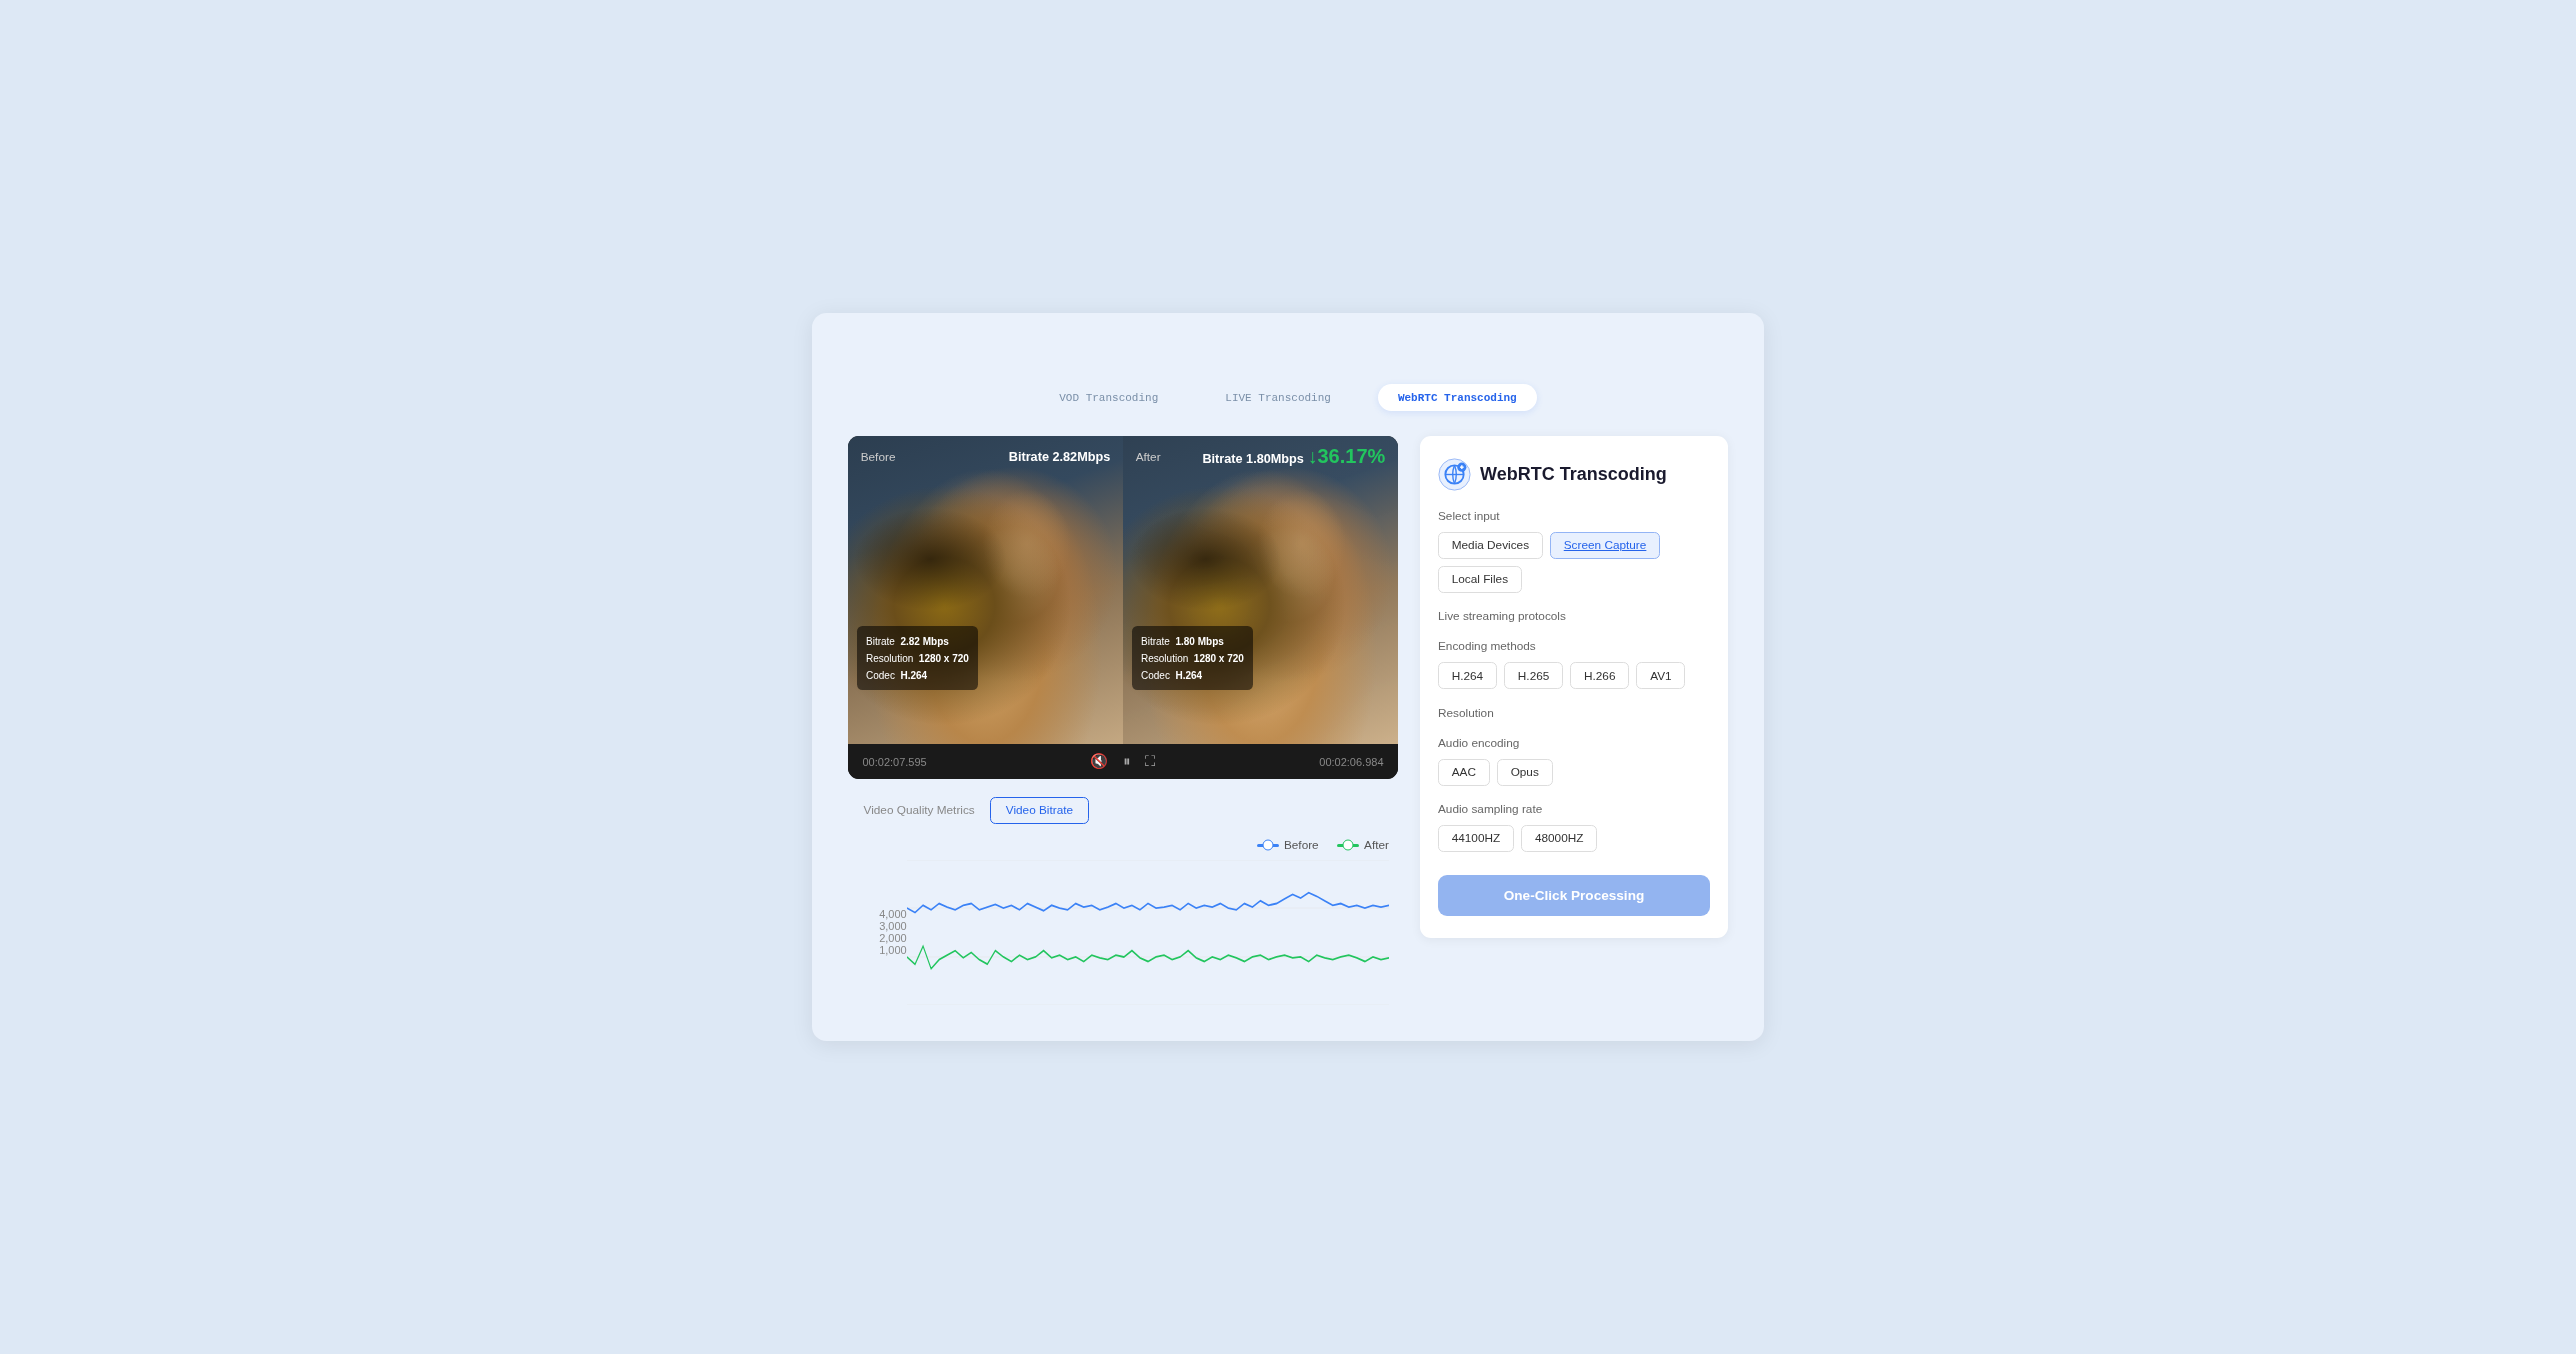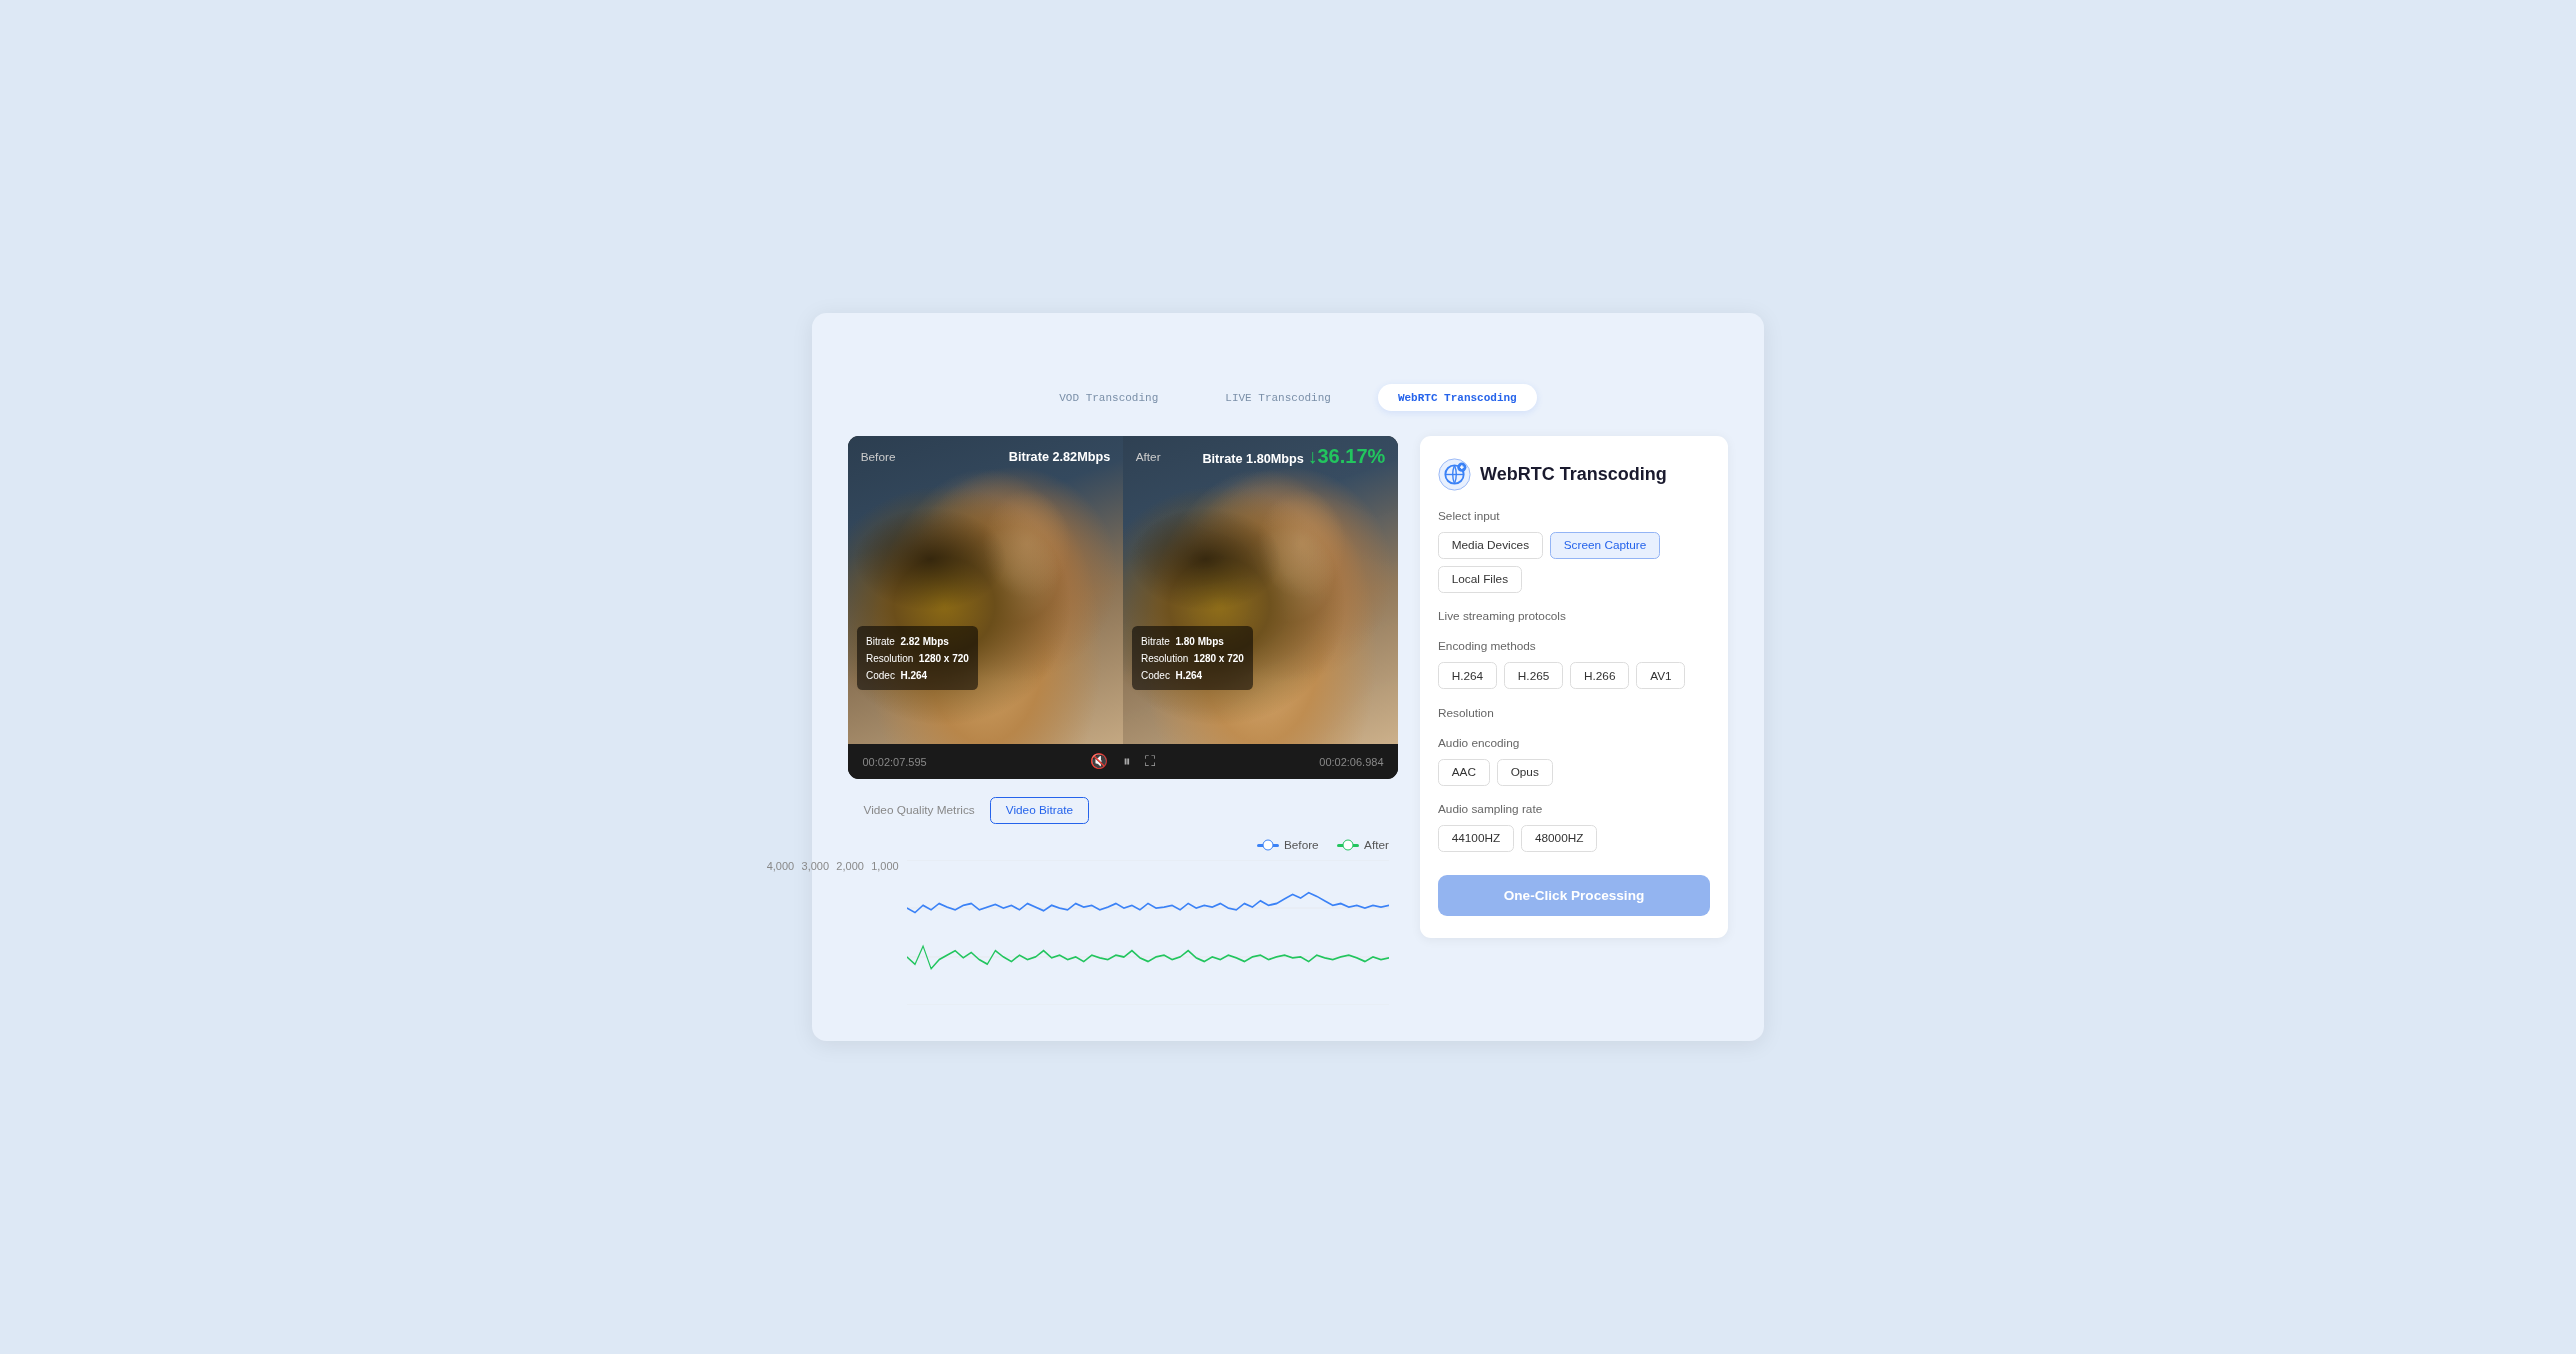--- a/index.html
+++ b/index.html
@@ -211,26 +211,26 @@
       transform: translate(-50%, -50%);
     }
     .legend-dot.blue { background: #3b82f6; color: #3b82f6; }
     .legend-dot.green { background: #22c55e; color: #22c55e; }
     .chart-area {
       position: relative;
       height: 145px;
     }
     .chart-yaxis {
       position: absolute;
-      left: 4px;
+      left: 12px;
       top: 0;
       bottom: 0;
       display: flex;
-      flex-direction: row;
-      justify-content: flex-end;
+      flex-direction: column;
+      justify-content: center;
       width: 45px;
     }
     .chart-ylabel {
       font-size: 11px;
       color: #888;
       text-align: right;
       padding-right: 7.3px;
     }
     .chart-svg-container {
       position: absolute;
@@ -286,20 +286,21 @@
       background: white;
       border: 0.9px solid #ddd;
       color: #333;
       font-family: inherit;
       font-weight: 500;
     }
     .option-btn.active {
       background: #e8f0fe;
       border-color: #93b4f5;
       color: #2563eb;
+      text-decoration: underline;
     }
     .process-btn {
       width: 100%;
       padding: 12.7px;
       background: #93b4f0;
       color: white;
       border: none;
       border-radius: 9px;
       font-size: 13.6px;
       font-weight: 600;

